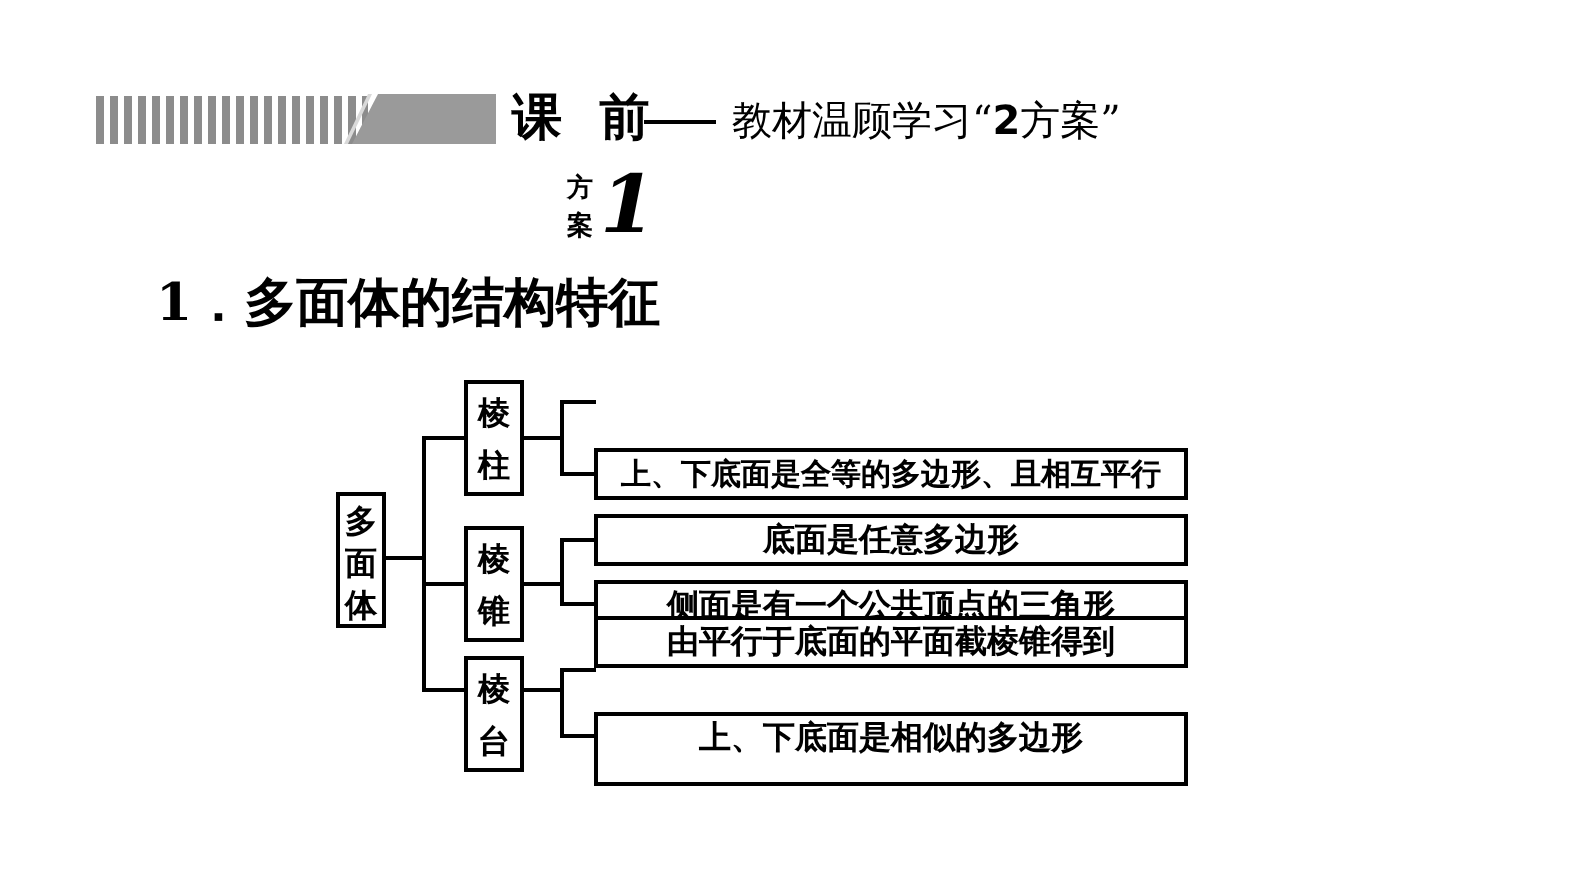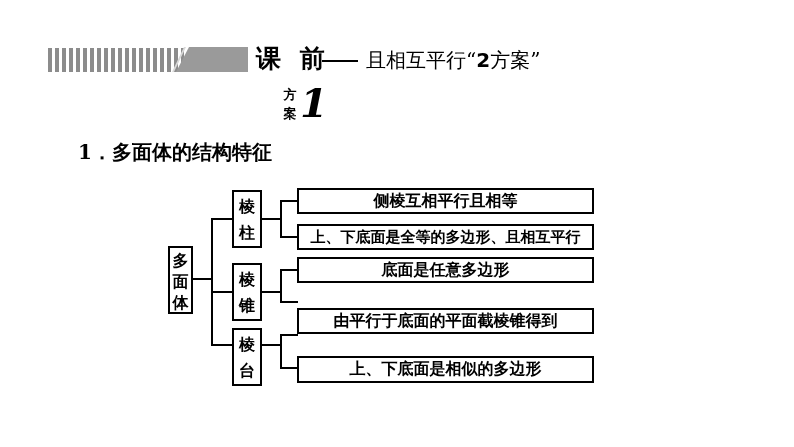--- a/index.html
+++ b/index.html
@@ -138,21 +138,21 @@
     line-height: 42px;
     margin-left: 2px;
     font-family: "DejaVu Serif", "Liberation Serif", serif;
   }
 
   
   #section-heading {
     position: absolute;
     left: 78px;
     top: 138px;
-    font-size: 20px;
+    font-size: 26px;
     font-weight: bold;
     line-height: 28px;
     white-space: nowrap;
     font-family: "DejaVu Sans", "Liberation Sans", sans-serif;
   }
   #section-heading .idx {
     font-family: "DejaVu Serif", "Liberation Serif", serif;
   }
 
   
@@ -212,37 +212,37 @@
     height: 26px;
     line-height: 22px;
     white-space: nowrap;
     overflow: hidden;
   }
   #leaf-box-0 { top: 188px; }
   #leaf-box-1 { top: 224px; font-size: 15px; }
   #leaf-box-2 { top: 257px; }
   #leaf-box-3 { top: 290px; }
   #leaf-box-4 { top: 308px; }
-  #leaf-box-5 { top: 356px; height: 27px; }
+  #leaf-box-5 { top: 356px; height: 37px; }
 
   
   .ln { position: absolute; background: #000; }
 
 </style>
 </head>
 <body>
 
 <div id="header-band">
   <div id="header-dots"></div>
   <div id="header-slash"></div>
   <div id="header-parallelogram"></div>
 
   <div id="header-title">课 前</div>
   <div id="header-dash" title="——"></div>
-  <div id="header-subtitle"><span>且相互平行“</span><span class="num">2</span><span>方案”</span></div>
+  <div id="header-subtitle"><span>教材温顾学习“</span><span class="num">2</span><span>方案”</span></div>
 </div>
 
 <div id="plan-row">
   <span id="plan-badge">
     <span id="plan-badge-chars">
       <span>方</span>
       <span>案</span>
     </span>
     <span id="plan-badge-number">1</span>
   </span>
@@ -287,19 +287,19 @@
   <div class="ln" style="left:262px; top:291px; width:19px; height:2px;"></div>
   <div class="ln" style="left:280px; top:269px; width:2px; height:33px;"></div>
   <div class="ln" style="left:280px; top:269px; width:18px; height:2px;"></div>
   <div class="ln" style="left:280px; top:301px; width:18px; height:2px;"></div>
 
   <div class="ln" style="left:262px; top:344px; width:19px; height:2px;"></div>
   <div class="ln" style="left:280px; top:334px; width:2px; height:35px;"></div>
   <div class="ln" style="left:280px; top:334px; width:18px; height:2px;"></div>
   <div class="ln" style="left:280px; top:367px; width:18px; height:2px;"></div>
 
-  <div class="leaf-box" id="leaf-box-0">侧棱互相平行且相等</div>
   <div class="leaf-box" id="leaf-box-2">底面是任意多边形</div>
   <div class="leaf-box" id="leaf-box-1">上、下底面是全等的多边形、且相互平行</div>
+  <div class="leaf-box" id="leaf-box-3">侧面是有一个公共顶点的三角形</div>
   <div class="leaf-box" id="leaf-box-4">由平行于底面的平面截棱锥得到</div>
   <div class="leaf-box" id="leaf-box-5">上、下底面是相似的多边形</div>
 
 </div>
 
 </body></html>

